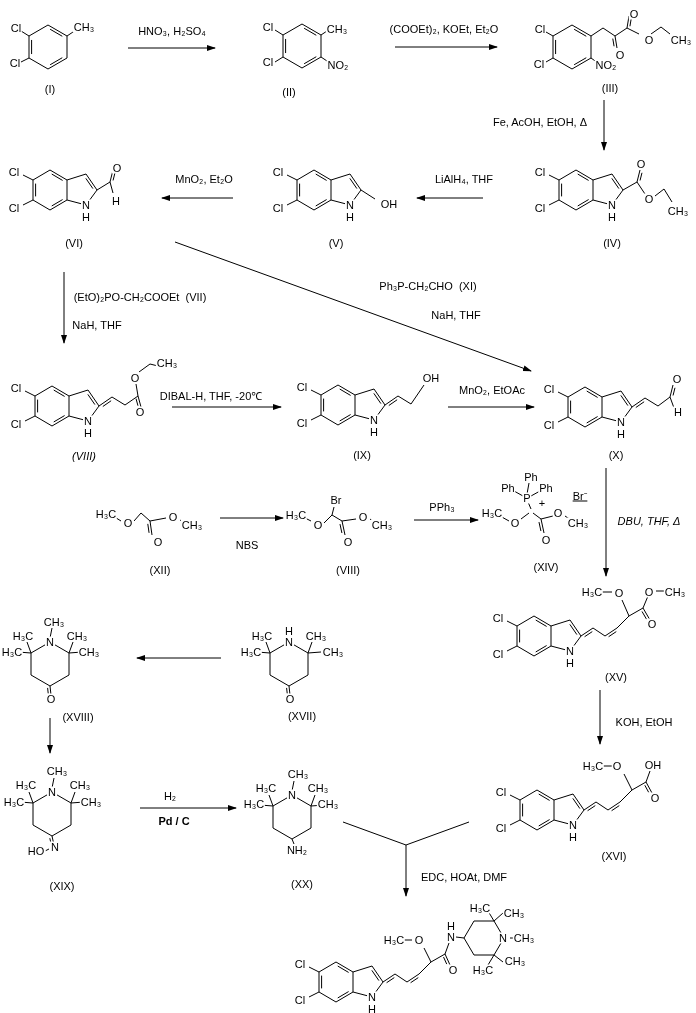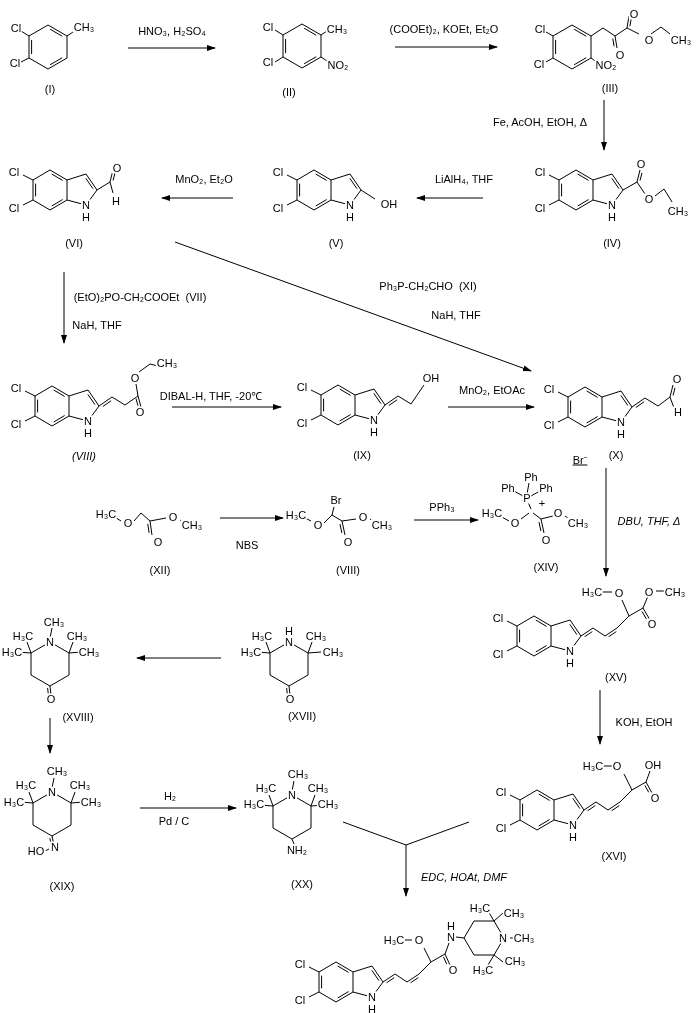--- a/index.html
+++ b/index.html
@@ -459,21 +459,21 @@
     <span class="lbl atom" style="left: 318px; top: 525px;">O</span>
     <span class="lbl atom" style="left: 363px; top: 517px;">O</span>
     <span class="lbl atom" style="left: 382px; top: 525px;">CH₃</span>
     <span class="lbl atom" style="left: 348px; top: 542px;">O</span>
     <span class="lbl num" style="left: 348px; top: 570px;">(VIII)</span>
     <span class="lbl atom" style="left: 531px; top: 477px;">Ph</span>
     <span class="lbl atom" style="left: 508px; top: 488px;">Ph</span>
     <span class="lbl atom" style="left: 546px; top: 488px;">Ph</span>
     <span class="lbl atom" style="left: 527px; top: 498px;">P</span>
     <span class="lbl atom" style="left: 542px; top: 503px;">+</span>
-    <span class="lbl atom" style="left: 580px; top: 460px; text-decoration: underline;">Br⁻</span>
+    <span class="lbl atom" style="left: 580px; top: 496px; text-decoration: underline;">Br⁻</span>
     <span class="lbl atom" style="left: 492px; top: 513px;">H₃C</span>
     <span class="lbl atom" style="left: 515px; top: 523px;">O</span>
     <span class="lbl atom" style="left: 558px; top: 513px;">O</span>
     <span class="lbl atom" style="left: 578px; top: 523px;">CH₃</span>
     <span class="lbl atom" style="left: 546px; top: 540px;">O</span>
     <span class="lbl num" style="left: 546px; top: 567px;">(XIV)</span>
     <span class="lbl atom" style="left: 498px; top: 618px;">Cl</span>
     <span class="lbl atom" style="left: 498px; top: 654px;">Cl</span>
     <span class="lbl atom" style="left: 570px; top: 651px;">N</span>
     <span class="lbl atom" style="left: 570px; top: 663px;">H</span>
@@ -549,15 +549,15 @@
     <span class="lbl reagent" style="left: 97px; top: 325px;">NaH, THF</span>
     <span class="lbl reagent" style="left: 428px; top: 286px;">Ph₃P-CH₂CHO  (XI)</span>
     <span class="lbl reagent" style="left: 456px; top: 315px;">NaH, THF</span>
     <span class="lbl reagent" style="left: 211px; top: 396px;">DIBAL-H, THF, -20℃</span>
     <span class="lbl reagent" style="left: 492px; top: 390px;">MnO₂, EtOAc</span>
     <span class="lbl reagent" style="left: 247px; top: 505px; margin-top: 40px;">NBS</span>
     <span class="lbl reagent" style="left: 442px; top: 507px;">PPh₃</span>
     <span class="lbl reagent" style="left: 649px; top: 521px; font-style: italic;">DBU, THF, Δ</span>
     <span class="lbl reagent" style="left: 644px; top: 722px;">KOH, EtOH</span>
     <span class="lbl reagent" style="left: 170px; top: 796px;">H₂</span>
-    <span class="lbl reagent" style="left: 174px; top: 821px;">Pd / C</span>
-    <span class="lbl reagent" style="left: 464px; top: 877px; font-style: italic;">EDC, HOAt, DMF</span>
+    <span class="lbl reagent" style="left: 174px; top: 821px; font-weight: bold;">Pd / C</span>
+    <span class="lbl reagent" style="left: 464px; top: 877px;">EDC, HOAt, DMF</span>
   </div>
 
 </body></html>

